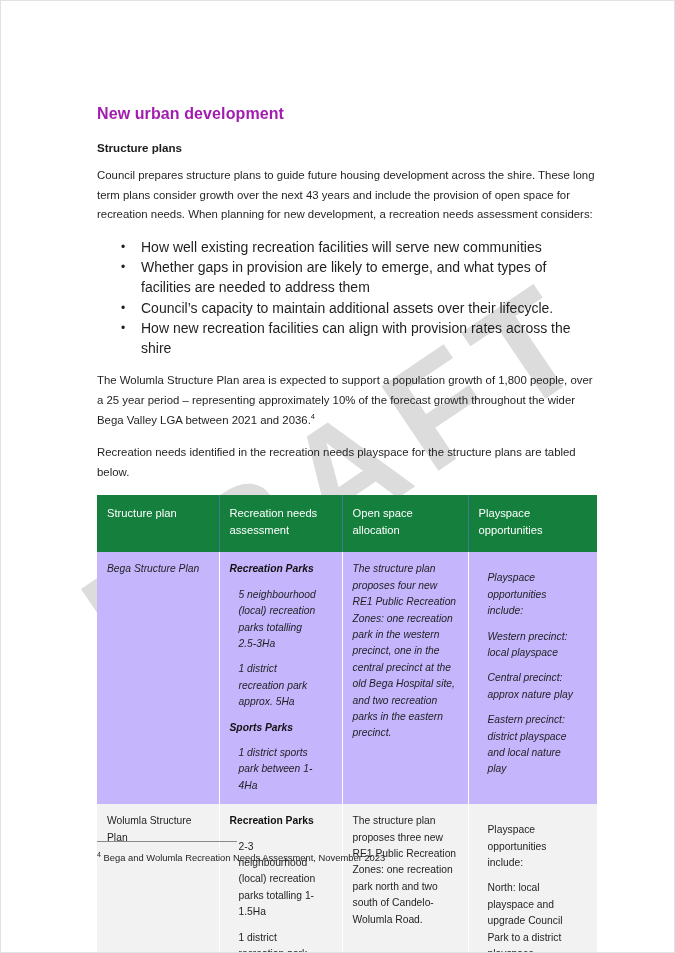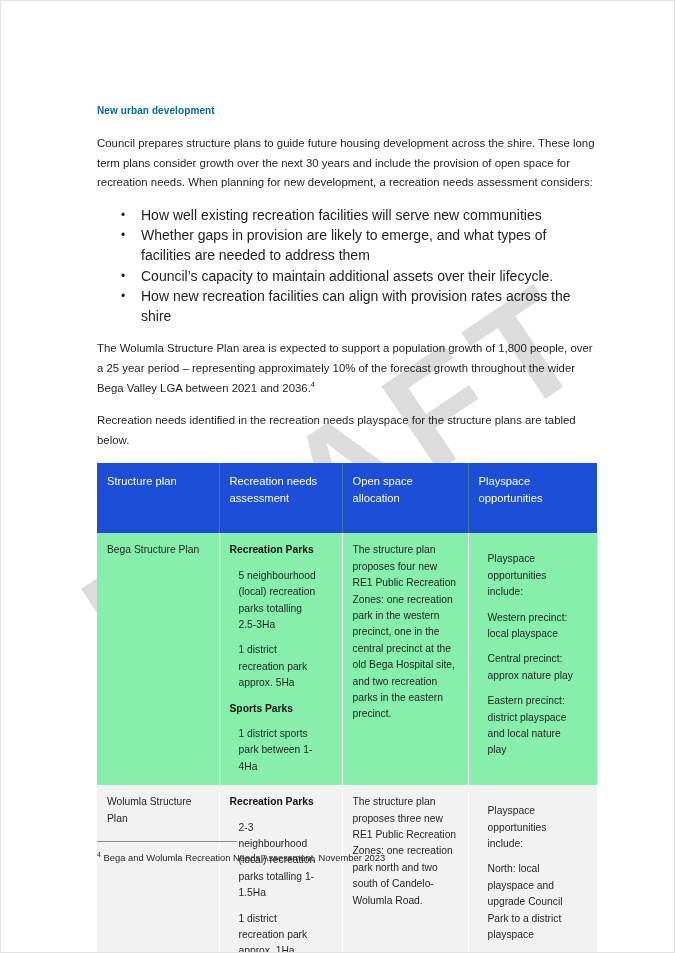--- a/index.html
+++ b/index.html
@@ -40,23 +40,23 @@
     user-select: none;
   }
   .content {
     position: absolute;
     left: 96px;
     top: 104px;
     width: 500px;
     z-index: 2;
   }
   h1.doc-heading {
-    font-size: 10px;
-    font-weight: bold;
-    color: #0369a1;
+    font-size: 16px;
+    font-weight: bold;
+    color: #a21caf;
     margin: 0 0 18px 0;
     letter-spacing: 0.1px;
   }
   h2.sub-heading {
     font-size: 11.6px;
     font-weight: bold;
     color: #1c1c1c;
     margin: 0 0 12px 0;
   }
   p.body-par {
@@ -92,28 +92,28 @@
     vertical-align: super;
     line-height: 0;
   }
   table.needs-table {
     width: 500px;
     border-collapse: collapse;
     margin: 6px 0 0 0;
     table-layout: fixed;
   }
   table.needs-table th {
-    background: #1d4ed8;
+    background: #15803d;
     color: #ffffff;
     font-size: 11.2px;
     font-weight: normal;
     line-height: 17px;
     text-align: left;
     vertical-align: top;
-    padding: 10px 10px 26px 10px;
+    padding: 10px 10px 13px 10px;
     border-right: 1px solid #3f7c93;
   }
   table.needs-table th:last-child {
     border-right: none;
     margin-left: 40px;
   }
   table.needs-table td {
     font-size: 10.3px;
     line-height: 16.4px;
     color: #1f1f1f;
@@ -122,21 +122,22 @@
     border-right: 1px solid #ffffff;
   }
   table.needs-table td:last-child {
     border-right: none;
   }
   tr.row-shaded td {
     background: #f2f2f2;
     border-right: 1px solid #ffffff;
   }
   tr.row-plain td {
-    background: #86efac;
+    background: #c4b5fd;
+    font-style: italic;
   }
   .col-1 { width: 122px; }
   .col-2 { width: 123px; }
   .col-3 { width: 126px; }
   .col-4 { width: 129px; }
   .cell-block { margin: 0 0 9px 0; }
   .cell-block:last-child { margin-bottom: 0; }
   .cell-label {
     font-weight: bold;
     color: #111111;
@@ -174,22 +175,23 @@
 <div class="page">
 
   <div class="watermark-layer">
     <div class="watermark-text">DRAFT</div>
   </div>
 
   <div class="content">
 
     <h1 class="doc-heading">New urban development</h1>
 
-
-    <p class="body-par">Council prepares structure plans to guide future housing development across the shire. These long term plans consider growth over the next 30 years and include the provision of open space for recreation needs. When planning for new development, a recreation needs assessment considers:</p>
+    <h2 class="sub-heading">Structure plans</h2>
+
+    <p class="body-par">Council prepares structure plans to guide future housing development across the shire. These long term plans consider growth over the next 43 years and include the provision of open space for recreation needs. When planning for new development, a recreation needs assessment considers:</p>
 
     <ul class="bullet-list">
       <li>How well existing recreation facilities will serve new communities</li>
       <li>Whether gaps in provision are likely to emerge, and what types of facilities are needed to address them</li>
       <li>Council’s capacity to maintain additional assets over their lifecycle.</li>
       <li>How new recreation facilities can align with provision rates across the shire</li>
     </ul>
 
 
     <p class="body-par"><span>The Wolumla Structure Plan area is expected to support a population growth of 1,800 people, over a 25 year period – representing approximately 10% of the forecast growth throughout the wider Bega Valley LGA between 2021 and 2036.</span><sup class="fn-ref">4</sup></p>

